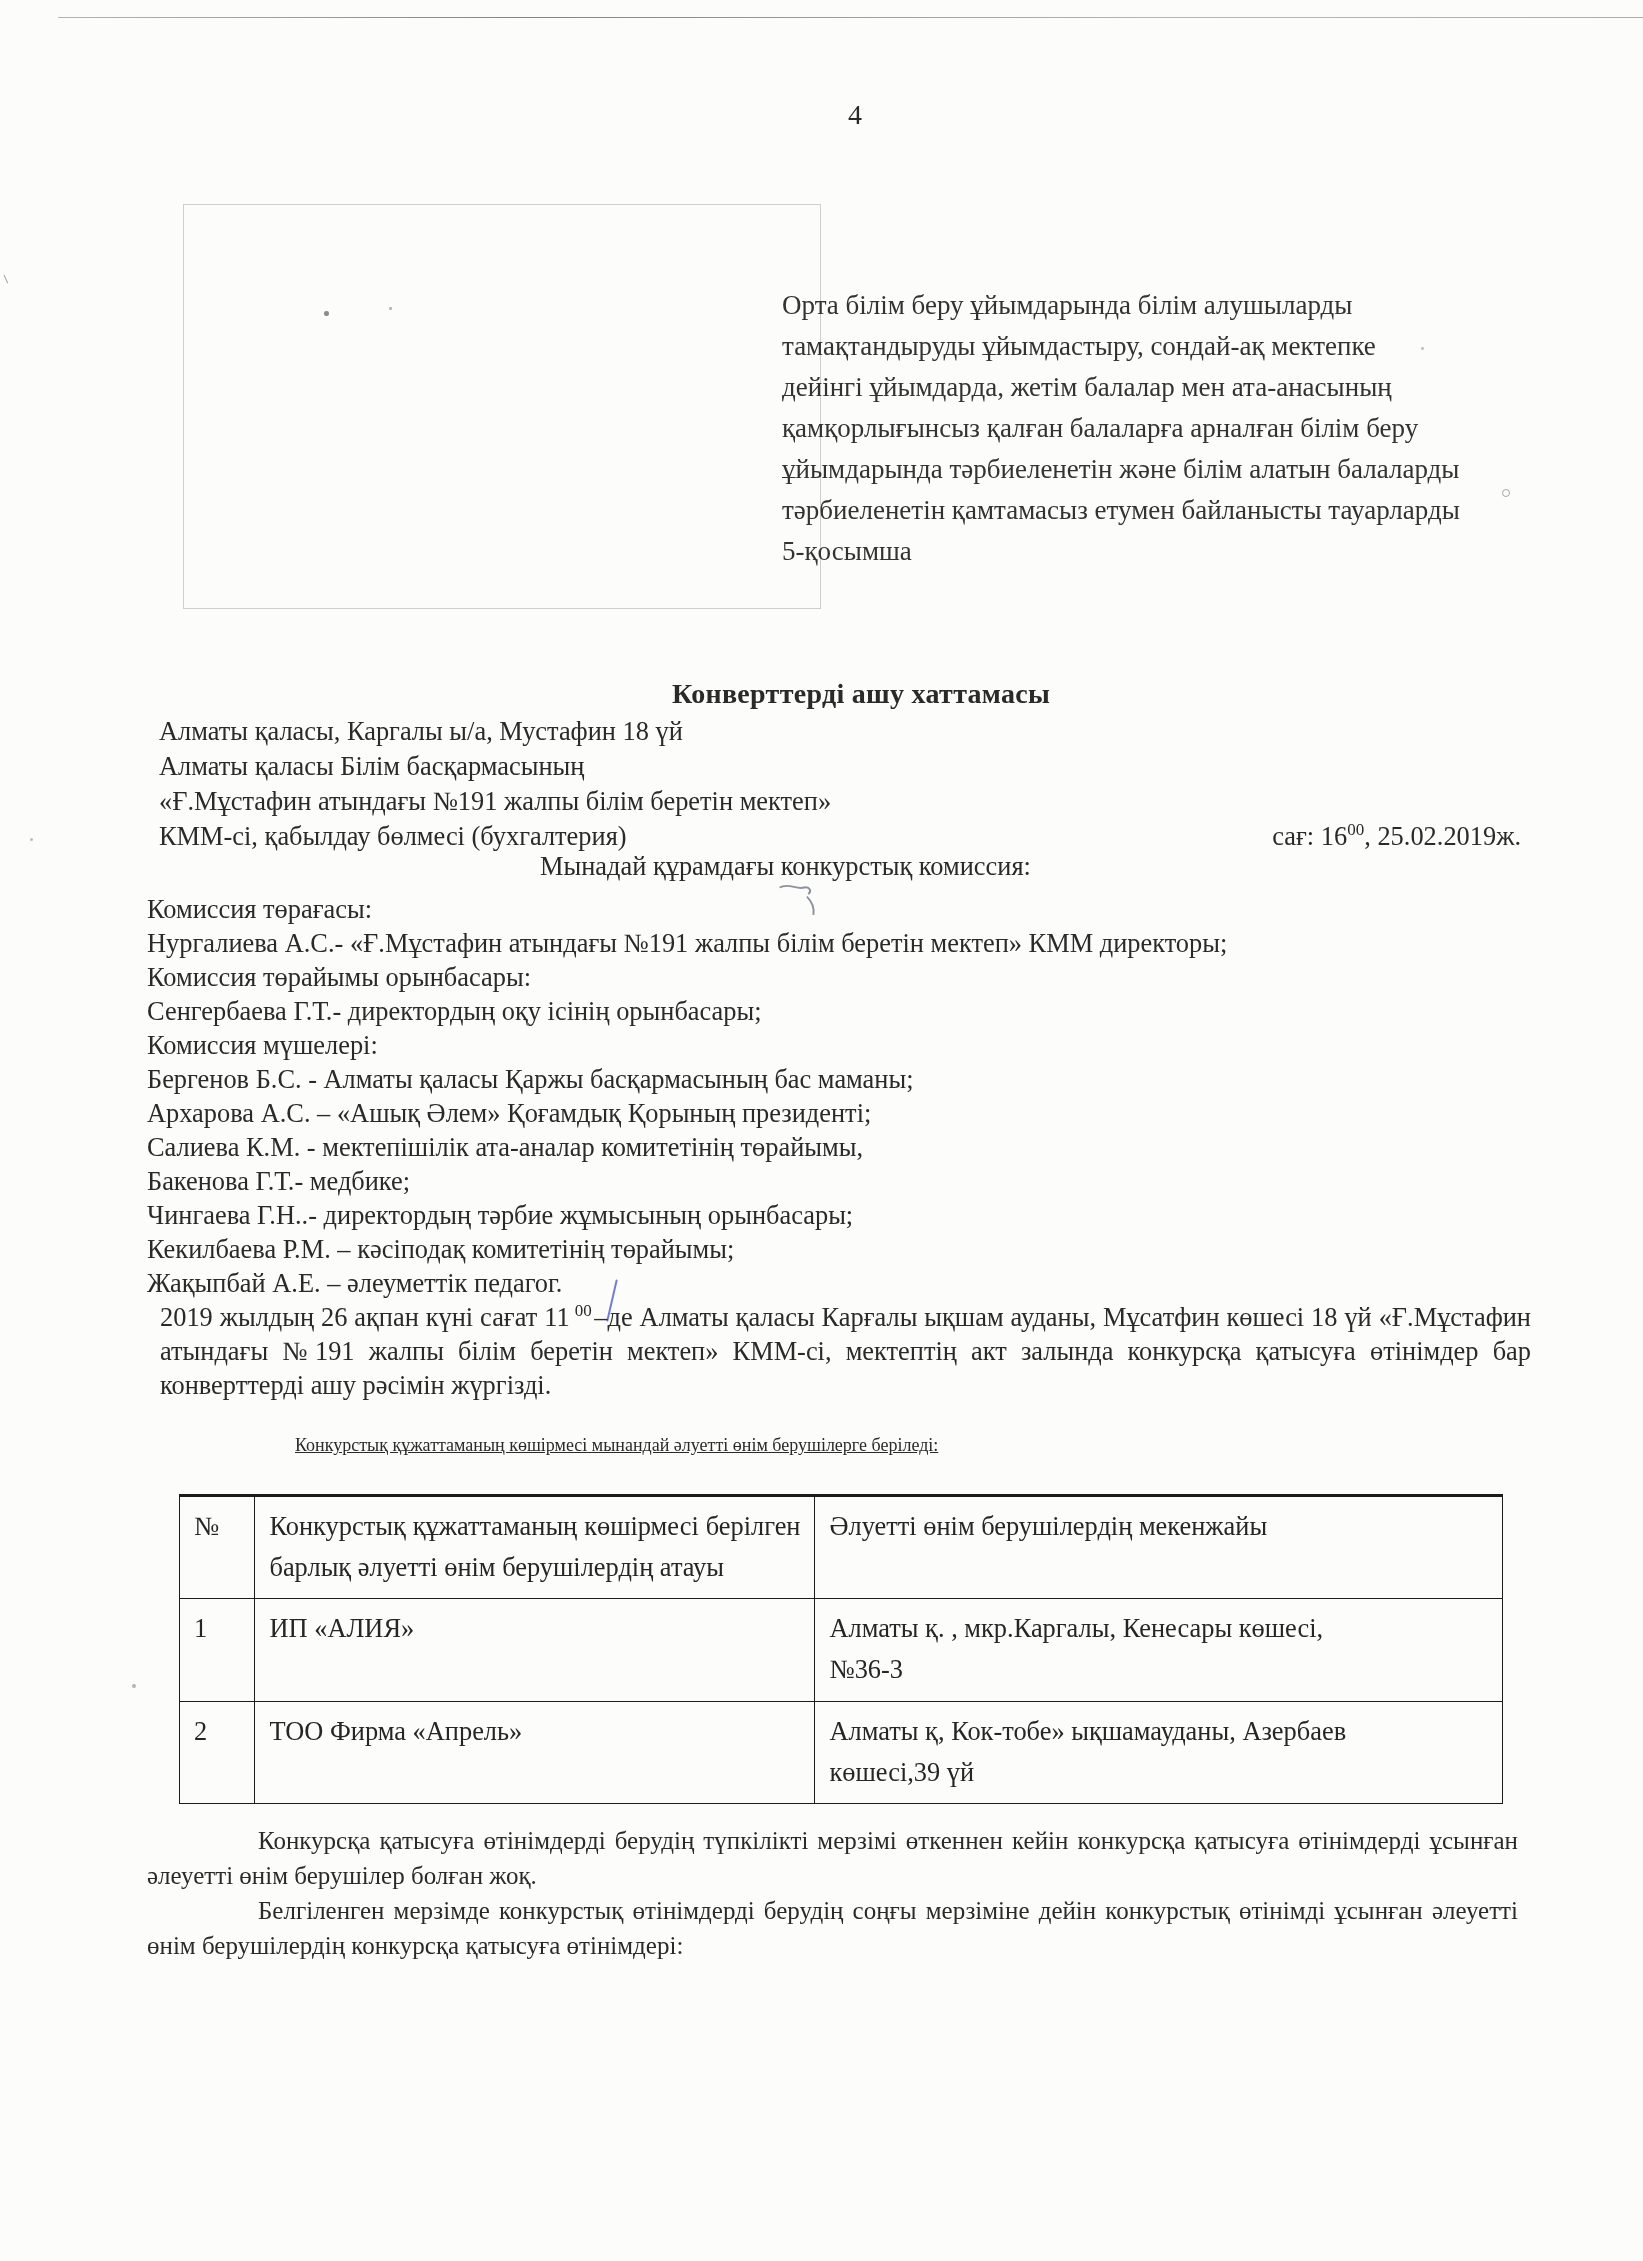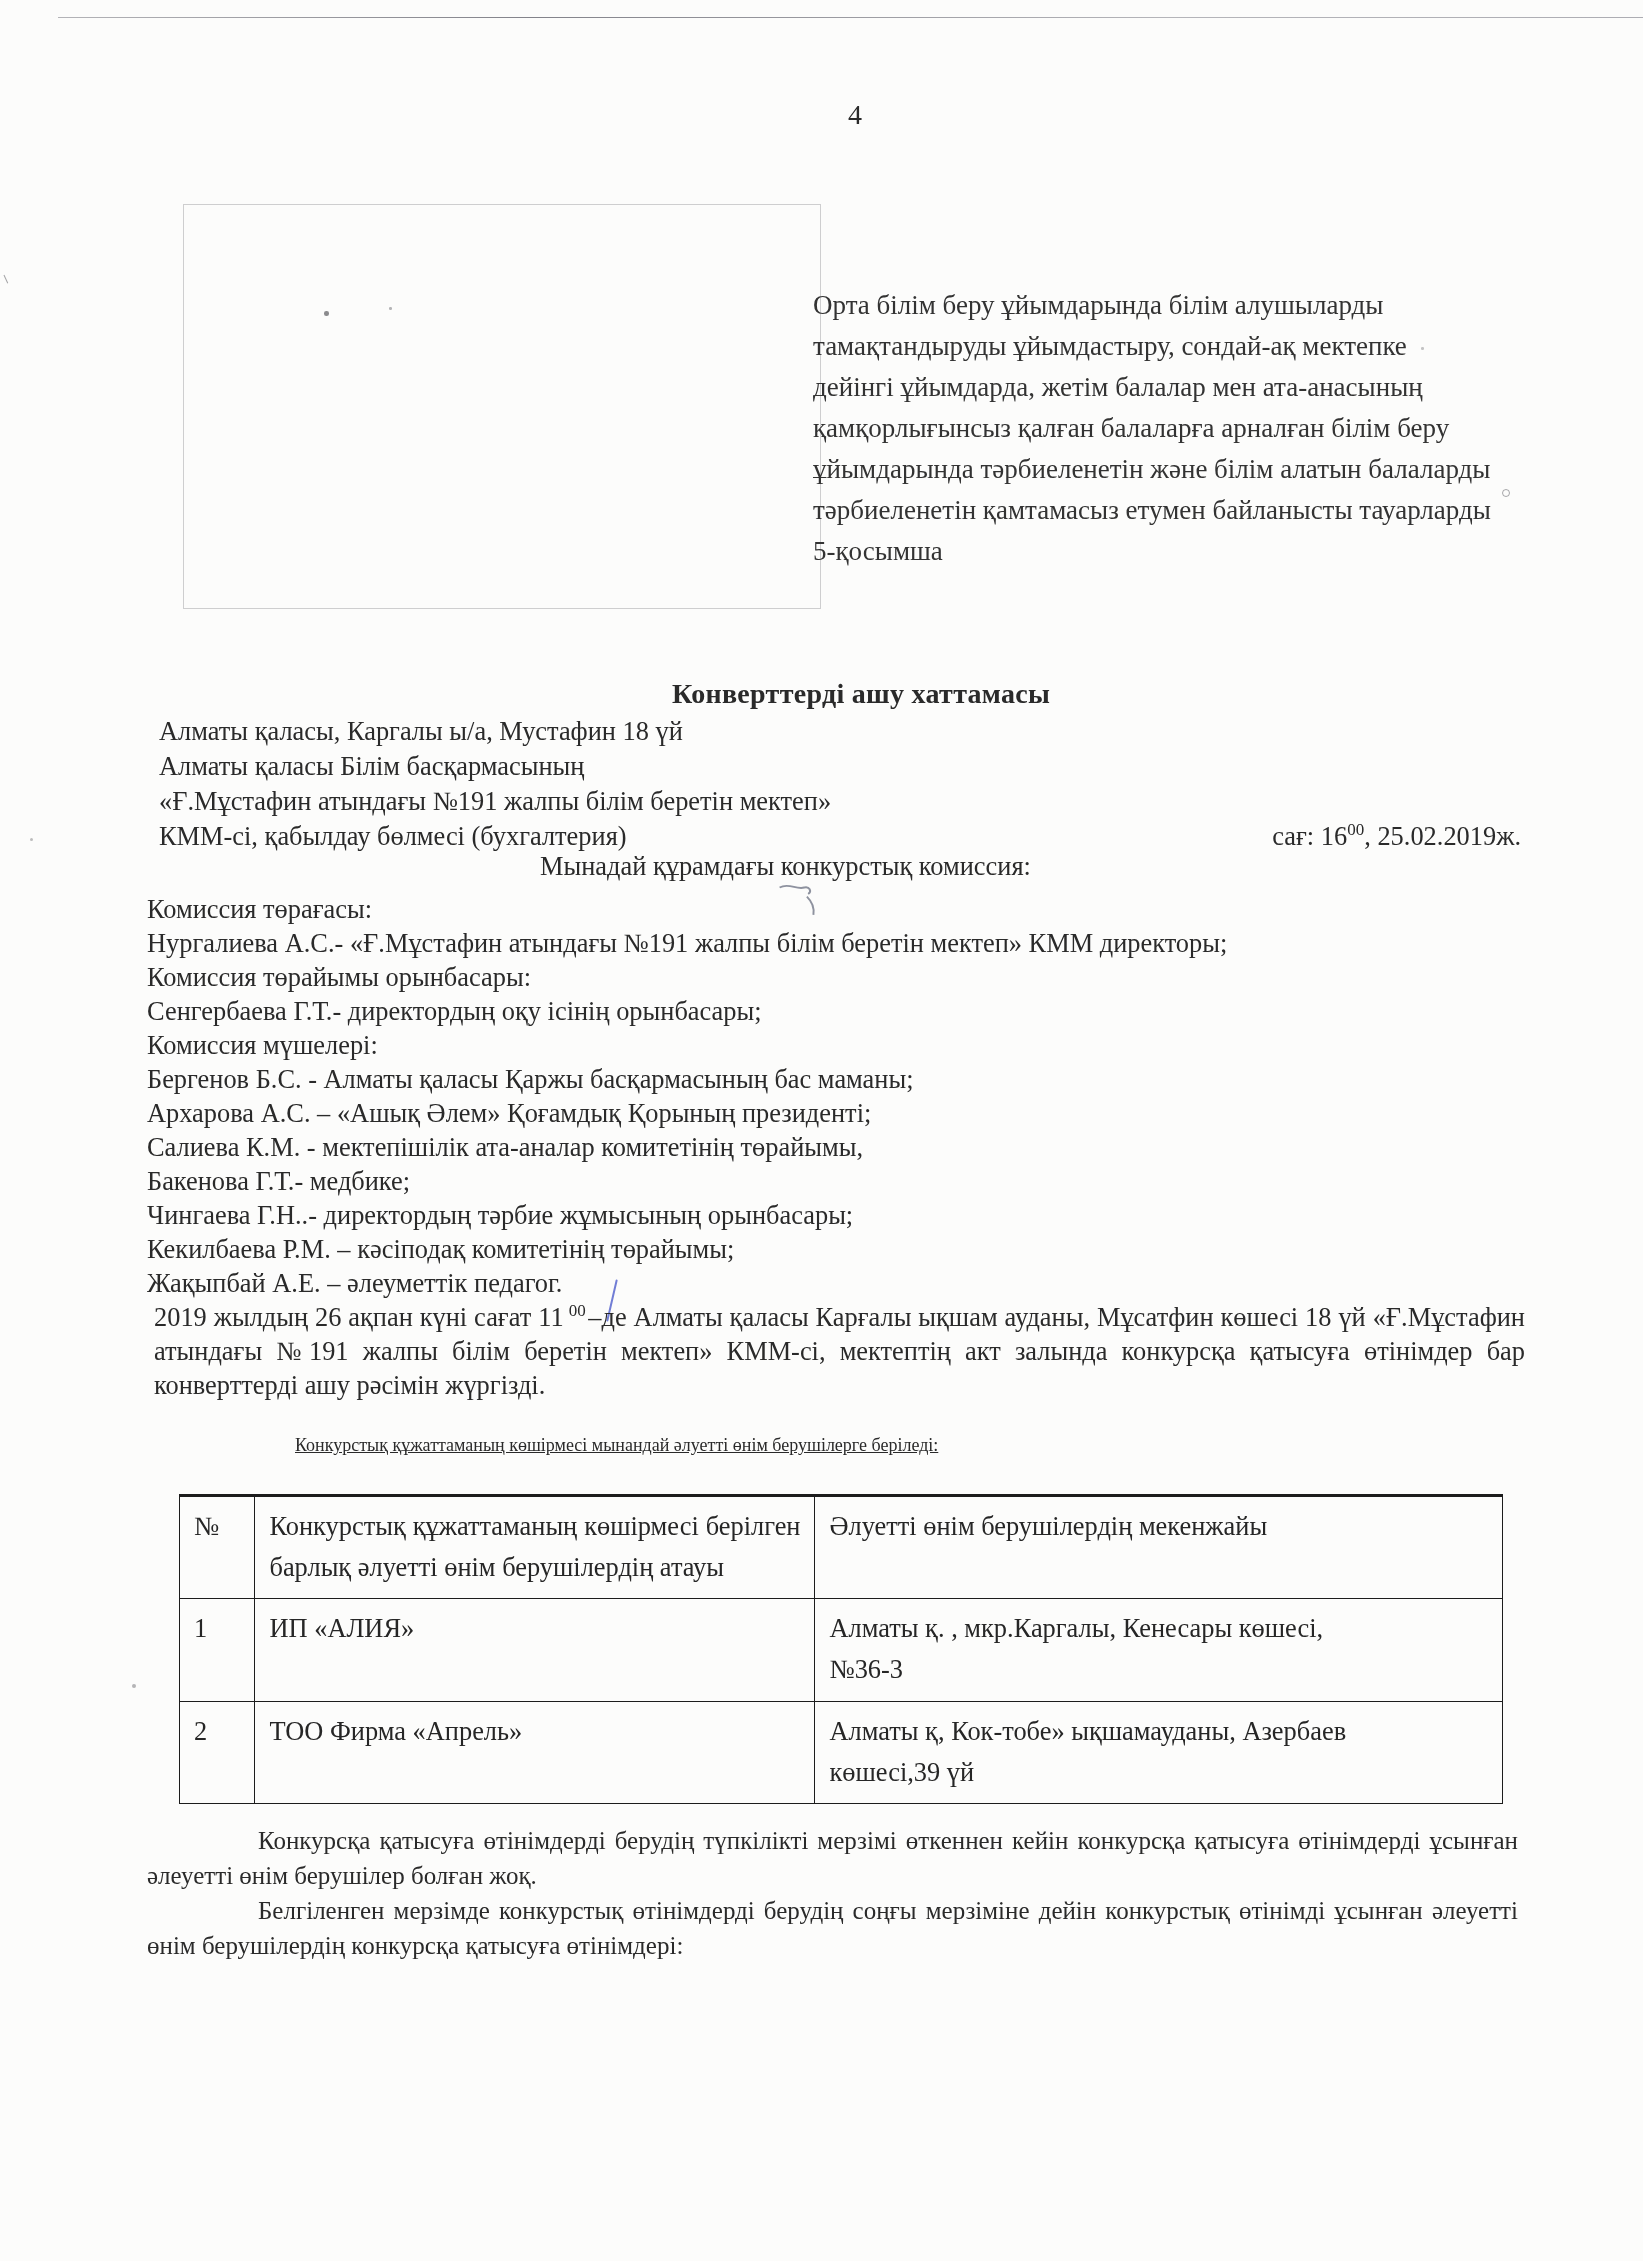--- a/index.html
+++ b/index.html
@@ -39,21 +39,21 @@
   .blue-slash{
     position:absolute;left:611px;top:1279px;width:1.9px;height:43px;
     background:#4353c8;opacity:.75;transform:rotate(13deg);border-radius:1.3px;
   }
   
   .page-number{
     position:absolute;left:848px;top:99px;
     font-size:28px;
   }
   .annotation{
-    position:absolute;left:813px;top:285px;width:715px;
+    position:absolute;left:782px;top:285px;width:715px;
     font-size:27px;line-height:41px;color:#333;
     white-space:nowrap;
   }
   .doc-title{
     position:absolute;left:672px;top:678px;
     font-size:28px;font-weight:bold;letter-spacing:0.3px;white-space:nowrap;
   }
   .header-block{
     position:absolute;left:159px;top:714px;width:1371px;
     font-size:26.4px;line-height:35px;
@@ -66,21 +66,21 @@
     position:absolute;left:540px;top:851px;
     font-size:26.4px;white-space:nowrap;
   }
   .commission{
     position:absolute;left:147px;top:892px;width:1371px;
     font-size:26.4px;line-height:34px;
   }
   .commission .head{font-weight:normal;}
   .commission div{white-space:nowrap;}
   .opening-paragraph{
-    position:absolute;left:154px;top:1300px;width:1371px;
+    position:absolute;left:160px;top:1300px;width:1371px;
     font-size:26.4px;line-height:34px;text-align:justify;
   }
   .opening-paragraph .sup00{margin:0 2.6px 0 5.2px;}
   .handover-line{
     position:absolute;left:295px;top:1435px;
     font-size:18px;white-space:nowrap;text-decoration:underline;
   }
   
   .suppliers-table{
     position:absolute;left:179px;top:1494px;width:1324px;

